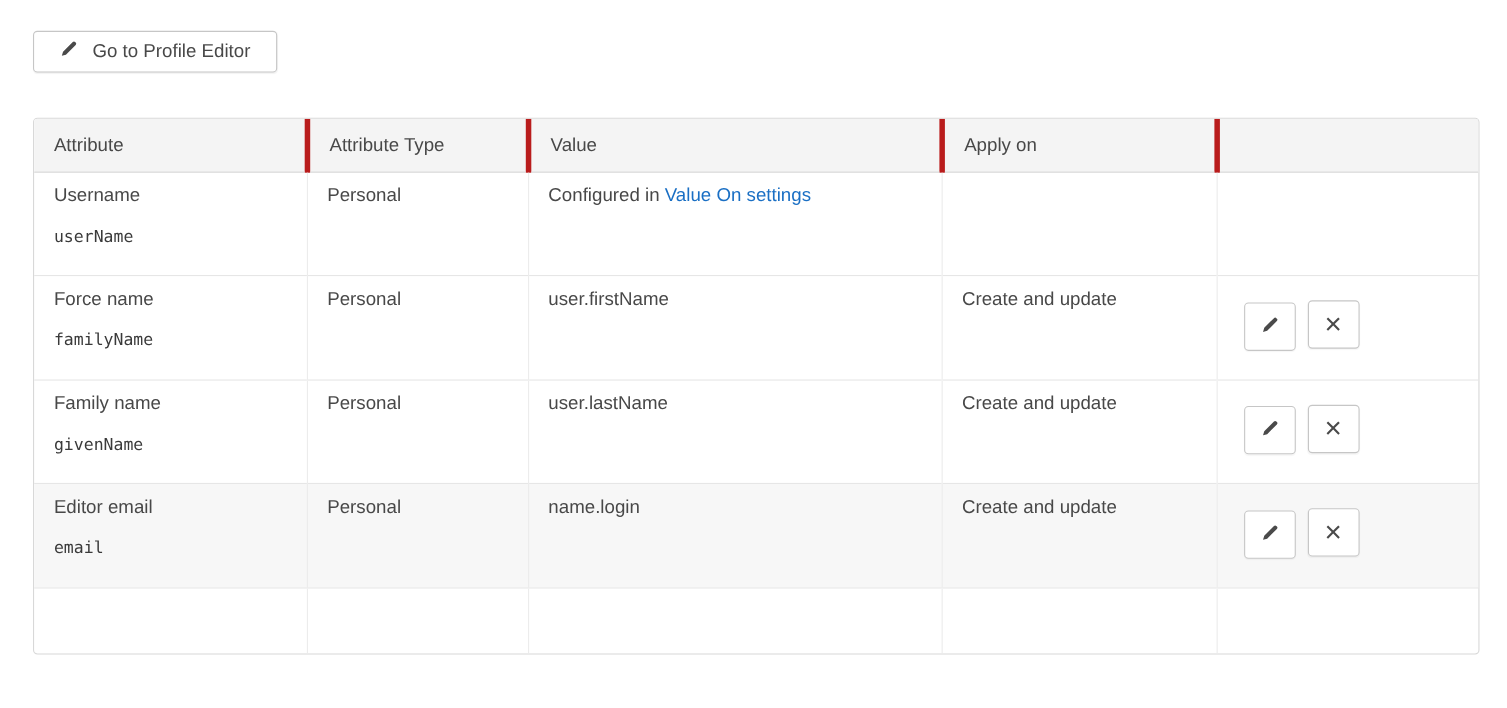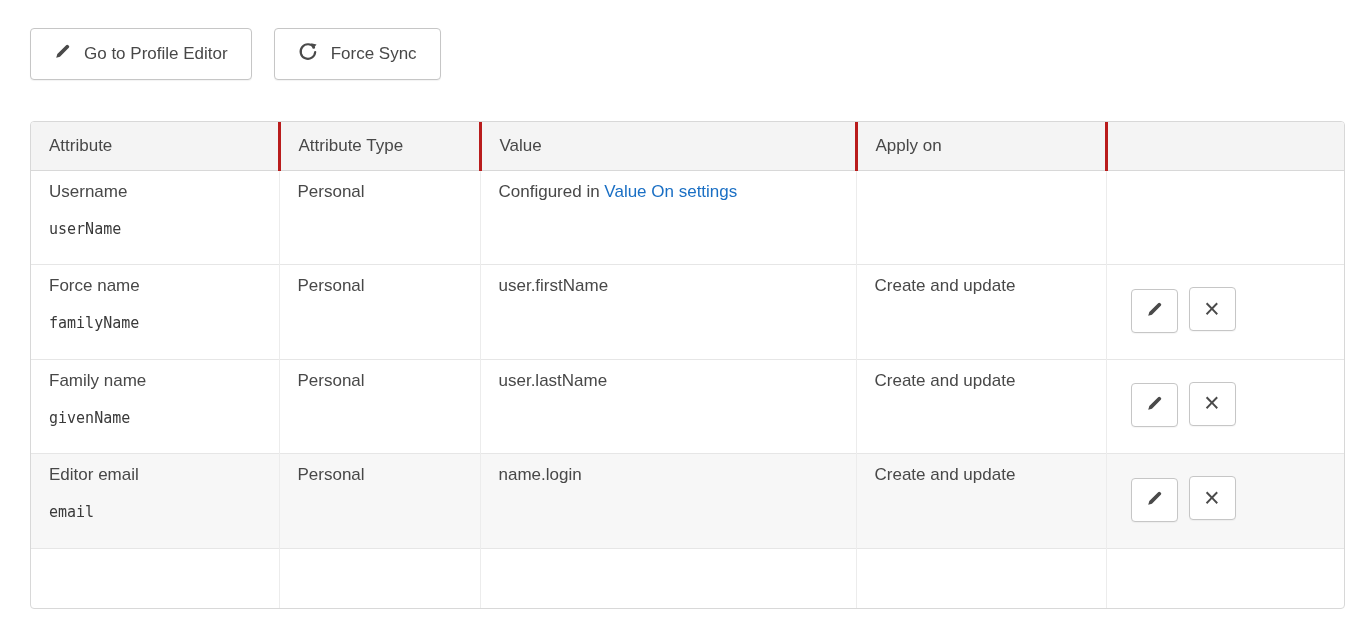--- a/index.html
+++ b/index.html
@@ -13,38 +13,38 @@
   *{box-sizing:border-box;}
   html,body{margin:0;padding:0;background:#fff;}
   body{font-family:"Liberation Sans",sans-serif;color:var(--text);}
   .page{
     width:1370px;height:644px;background:#fff;overflow:hidden;
     padding:28px 25px 0 30px;position:relative;
   }
   
   .toolbar{display:flex;gap:22px;margin-bottom:41px;}
   .btn{
-    display:inline-flex;align-items:center;gap:13px;height:52px;padding:0 23px;
+    display:inline-flex;align-items:center;gap:13px;height:38px;padding:0 23px;
     background:#fff;border:1px solid #c6c6c6;border-radius:4px;
     font-family:"Liberation Sans",sans-serif;font-size:17px;color:var(--text);
     box-shadow:0 1px 1px rgba(0,0,0,0.05);cursor:pointer;
   }
   .btn svg{flex:0 0 auto;}
   
   .table-wrap{
     width:1315px;border:1px solid var(--border);border-radius:4px;
     overflow:hidden;background:#fff;
   }
   table{width:100%;border-collapse:collapse;table-layout:fixed;}
   th{
     background:var(--header-bg);
     font-weight:400;font-size:17px;color:var(--text);text-align:left;
     padding:14px 18px;height:48px;
     border-bottom:1px solid var(--border);
-    border-right:3px solid #b91c1c;
+    border-right:5px solid #b91c1c;
   }
   th:last-child{border-right:none;}
   td{
     vertical-align:top;font-size:17px;color:var(--text);
     padding:11px 18px 26px 18px;
     border-top:1px solid var(--inner-border);
     border-right:1px solid #ececec;
   }
   td:last-child{border-right:none;}
   tbody.rows tr:first-child td{border-top:none;}
@@ -71,29 +71,20 @@
 <div class="page">
 
   <div class="toolbar">
     <button class="btn">
       <span>
         <svg width="17" height="17" viewBox="0 0 20 20" aria-hidden="true">
           <path d="M2.6 17.4 L3.9 13 L14.3 2.6 A1.8 1.8 0 0 1 16.85 2.6 L17.4 3.15 A1.8 1.8 0 0 1 17.4 5.7 L7 16.1 Z" fill="#4a4a4a"></path>
         </svg>
       </span>
       <span>Go to Profile Editor</span>
-    </button>
-    <button class="btn">
-      <span>
-        <svg width="20" height="20" viewBox="0 0 22 22" aria-hidden="true">
-          <path d="M17.6 6.1 A 8 8 0 1 0 18.9 11" fill="none" stroke="#4a4a4a" stroke-width="2.4" stroke-linecap="round"></path>
-          <polygon points="14.4,1.4 20.4,2.8 16.4,7.6" fill="#4a4a4a"></polygon>
-        </svg>
-      </span>
-      <span>Force Sync</span>
     </button>
   </div>
 
   <div class="table-wrap">
     <table>
       <colgroup>
         <col style="width:248px">
           <col style="width:201px">
           <col style="width:376px">
           <col style="width:250px">

